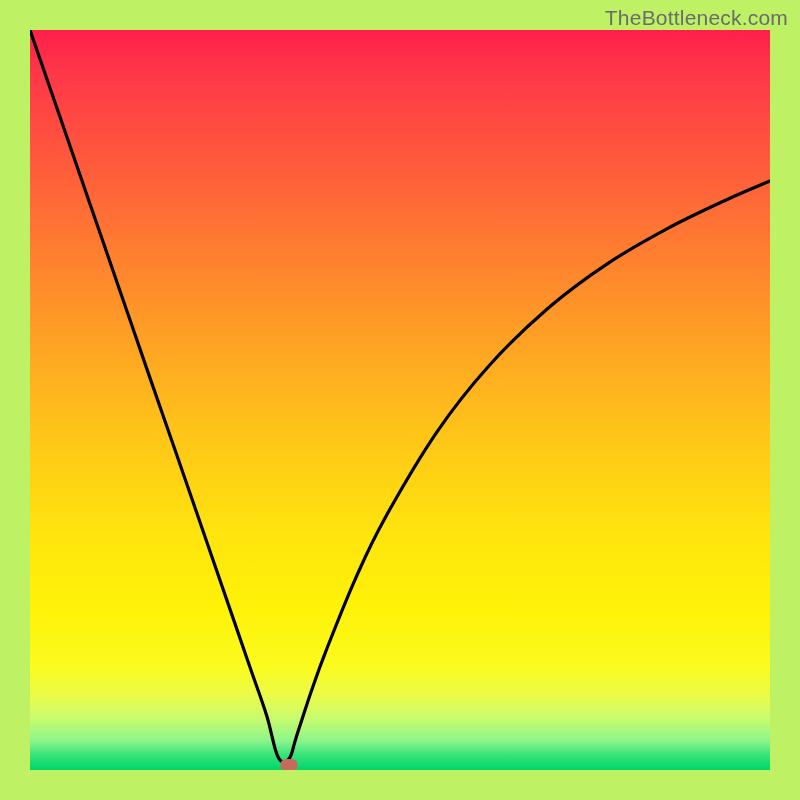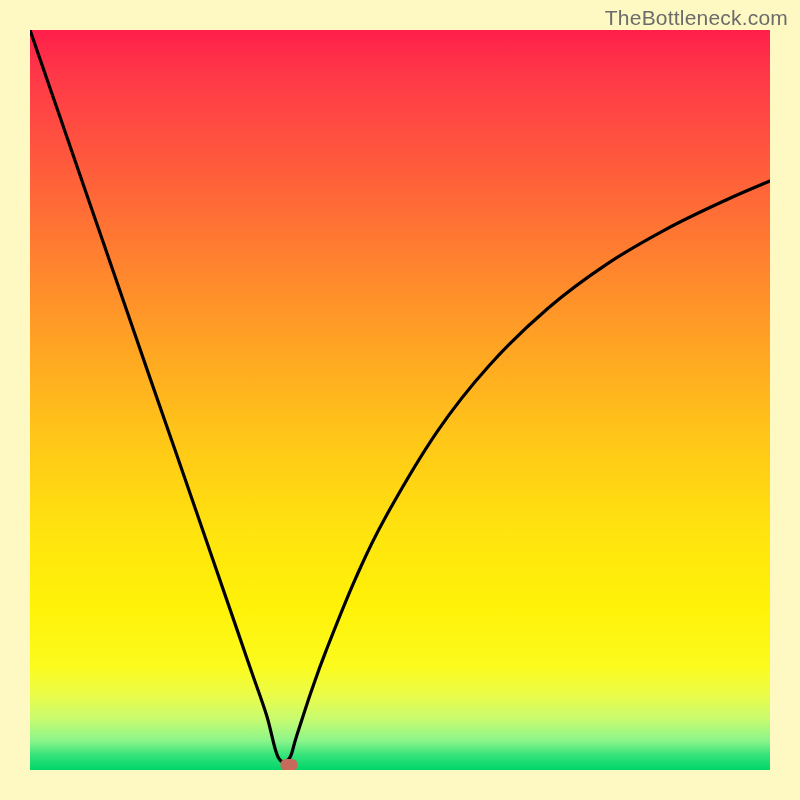--- a/index.html
+++ b/index.html
@@ -2,21 +2,21 @@
 <html><head>
 <meta charset="utf-8">
 <style>
   * { margin: 0; padding: 0; box-sizing: border-box; }
   html, body { width: 800px; height: 800px; overflow: hidden; }
   body { background: #000; font-family: Arial, Helvetica, sans-serif; }
 
   .frame {
     position: absolute;
     inset: 0;
-    background: #fef9c3;
+    background: #bef264;
   }
   .plot {
     position: absolute;
     left: 30px;
     top: 30px;
     width: 740px;
     height: 740px;
     
     background: linear-gradient(
       to bottom,

